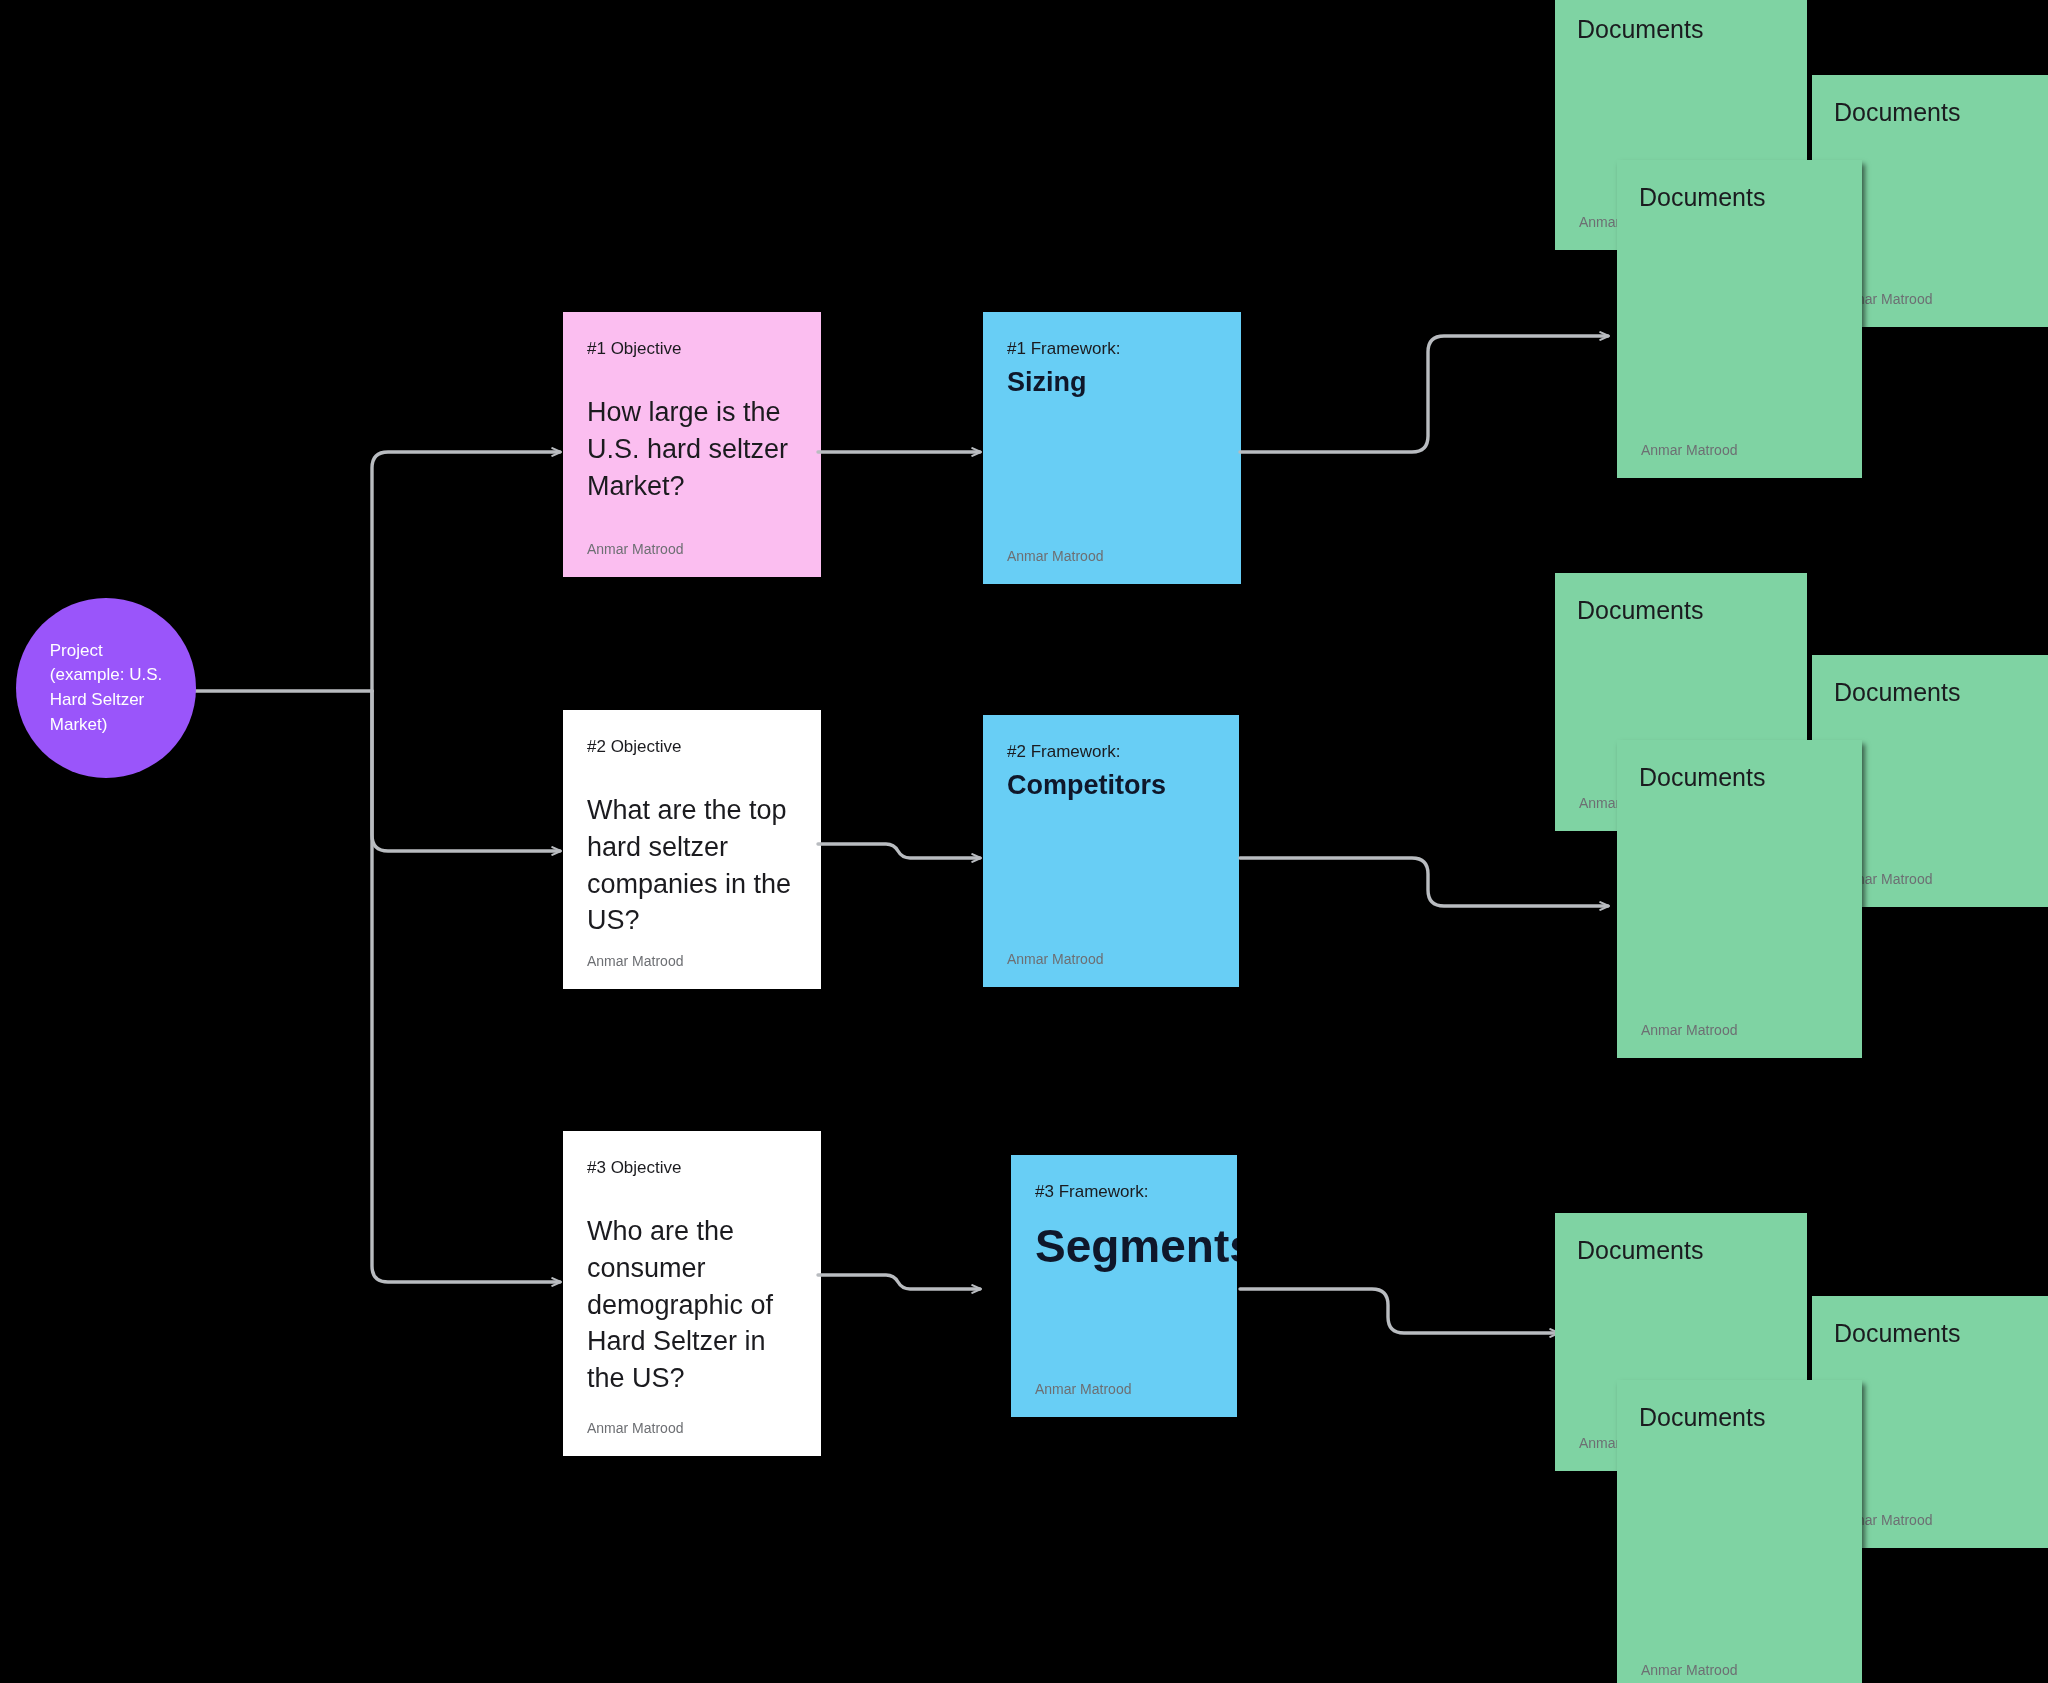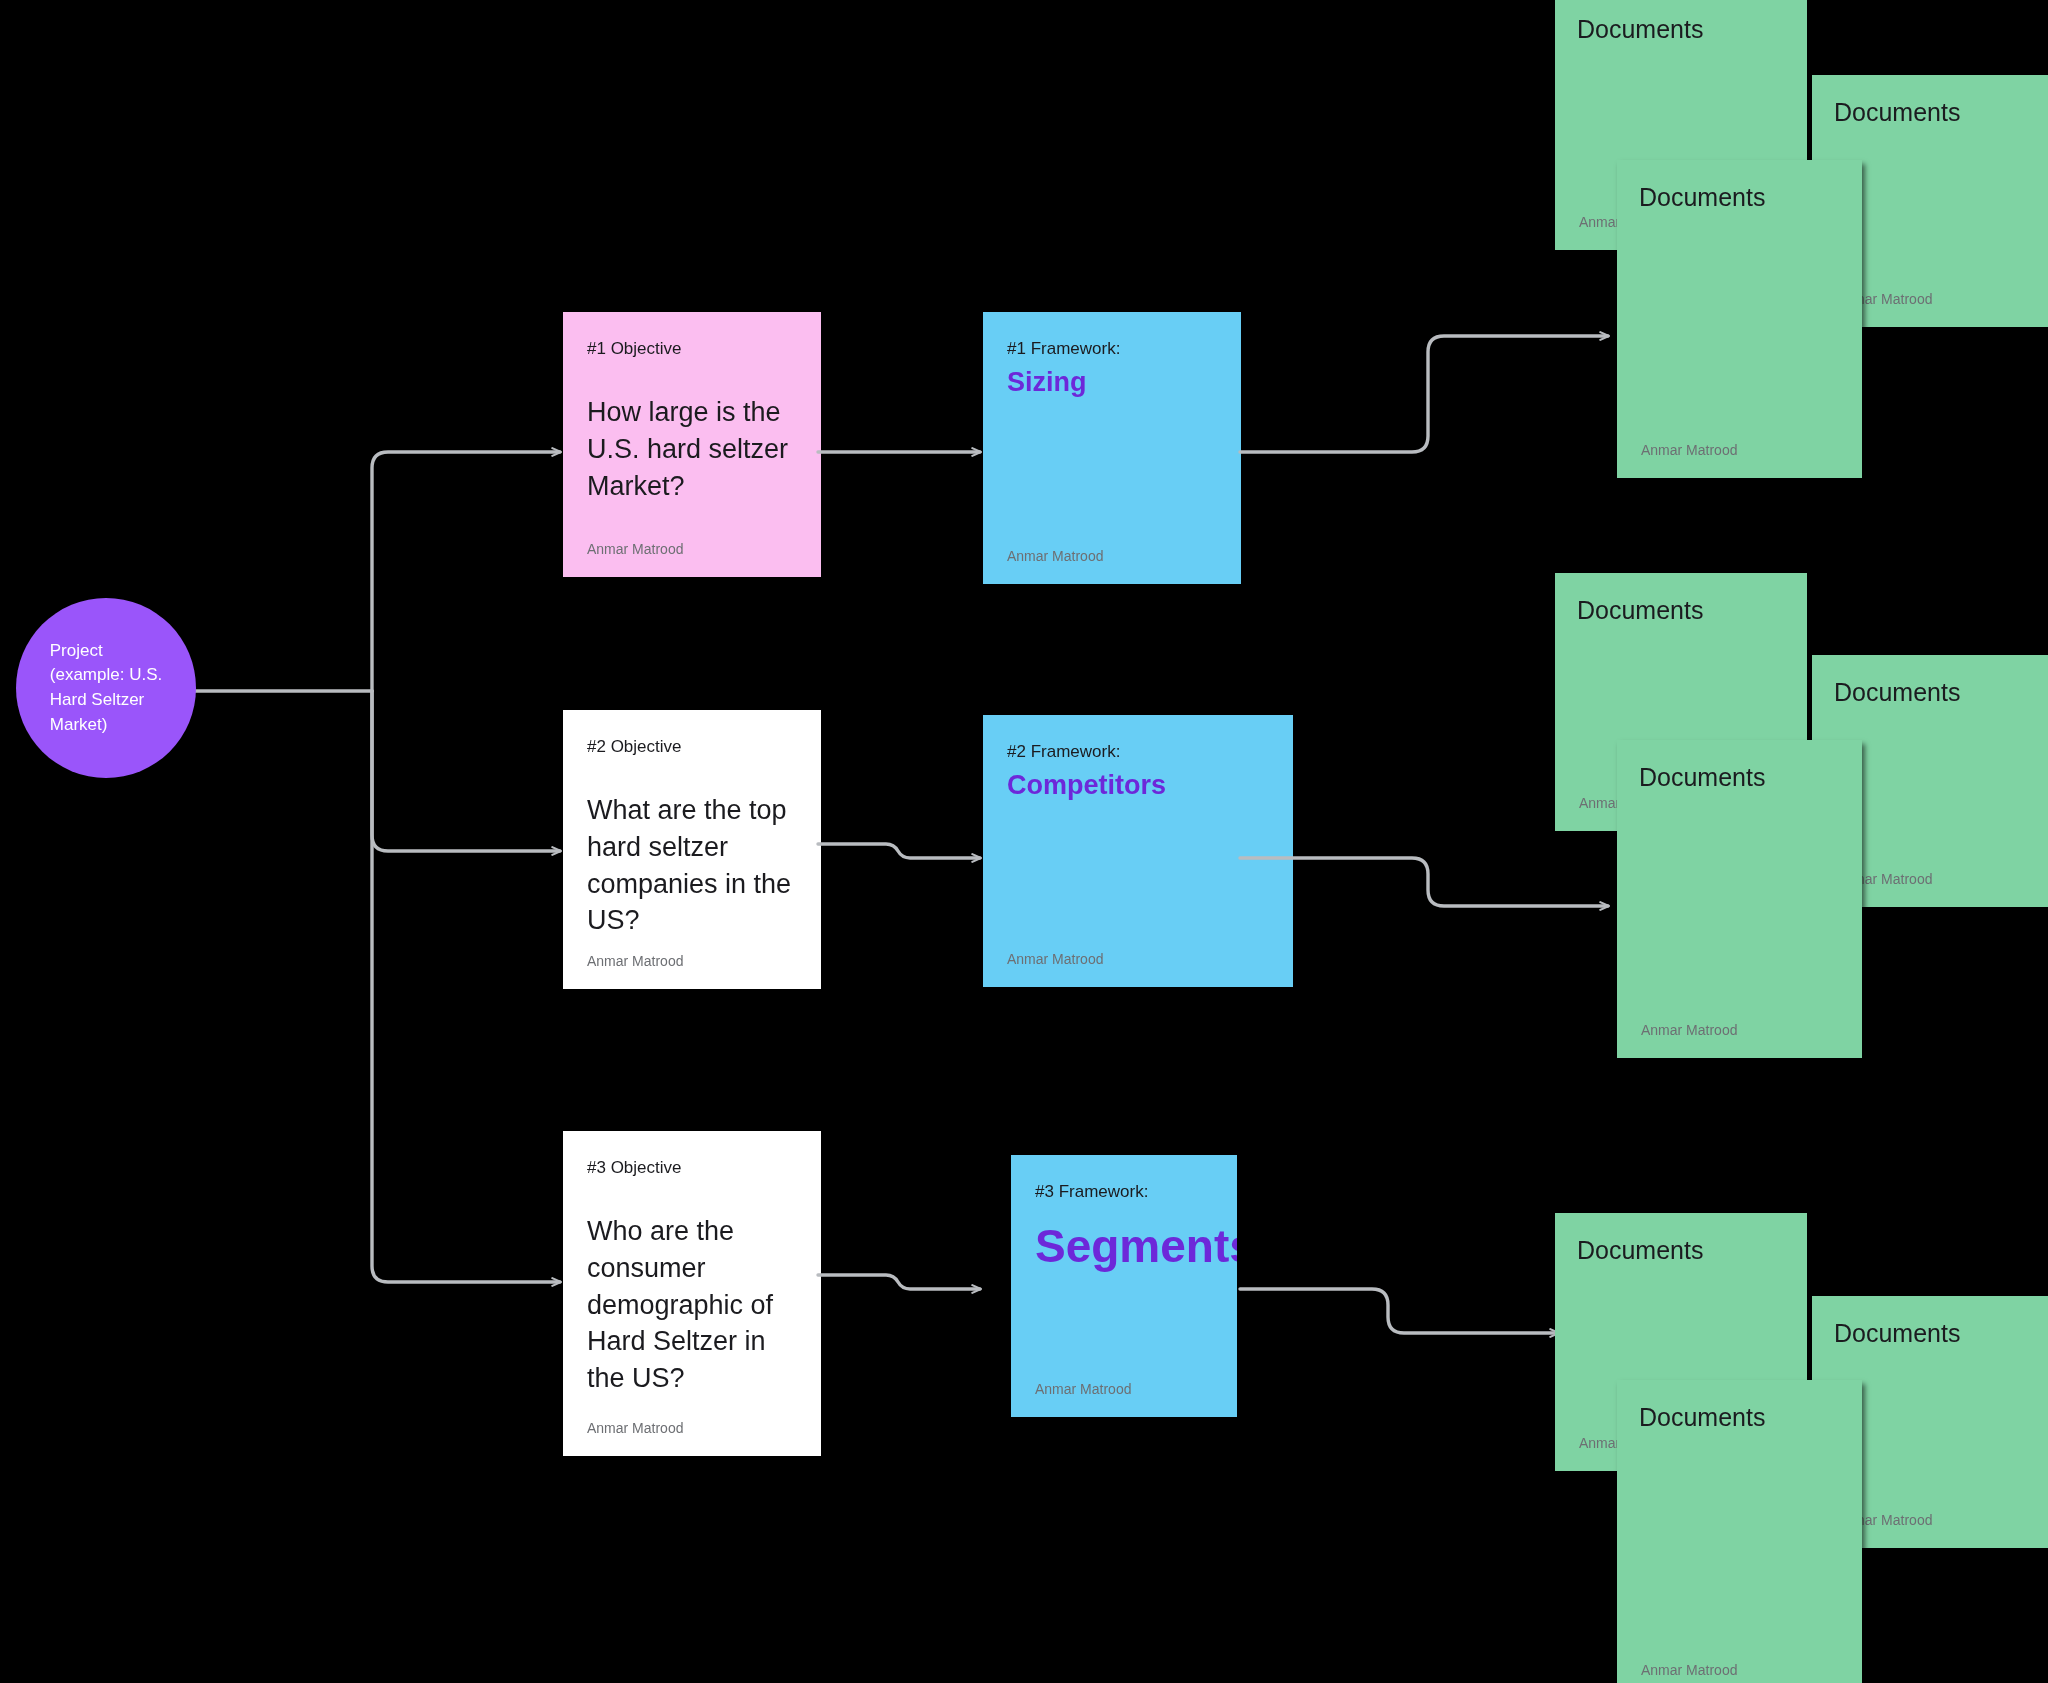--- a/index.html
+++ b/index.html
@@ -69,21 +69,21 @@
   }
   .headline-pink {
     font-size: 27px;
     color: #1b1b1f;
     line-height: 1.36;
     margin: 34px 0 0 0;
     font-weight: 400;
   }
   .headline-blue {
     font-size: 27px;
-    color: #6d28d9;
+    color: #0f172a;
     line-height: 1.2;
     margin: 6px 0 0 0;
     font-weight: 700;
   }
   .headline-blue.big {
     font-size: 46px;
     margin-top: 16px;
   }
   .attrib {
     font-size: 14px;
@@ -191,21 +191,21 @@
   </div>
 
   <div class="card pink-2" style="left:563px; top:710px; width:258px; height:279px;">
     <div class="card-inner">
       <p class="eyebrow">#2 Objective</p>
       <p class="headline-pink">What are the top hard seltzer companies in the US?</p>
       <p class="attrib bottom-fixed">Anmar Matrood</p>
     </div>
   </div>
 
-  <div class="card blue" style="left:983px; top:715px; width:310px; height:272px;">
+  <div class="card blue" style="left:983px; top:715px; width:256px; height:272px;">
     <div class="card-inner">
       <p class="eyebrow">#2 Framework:</p>
       <p class="headline-blue">Competitors</p>
       <p class="attrib bottom-fixed">Anmar Matrood</p>
     </div>
   </div>
 
   <div class="card green doc-card" style="left:1555px; top:573px; width:252px; height:258px; z-index:4;">
     <div class="card-inner">
       <p class="doc-title">Documents</p>

